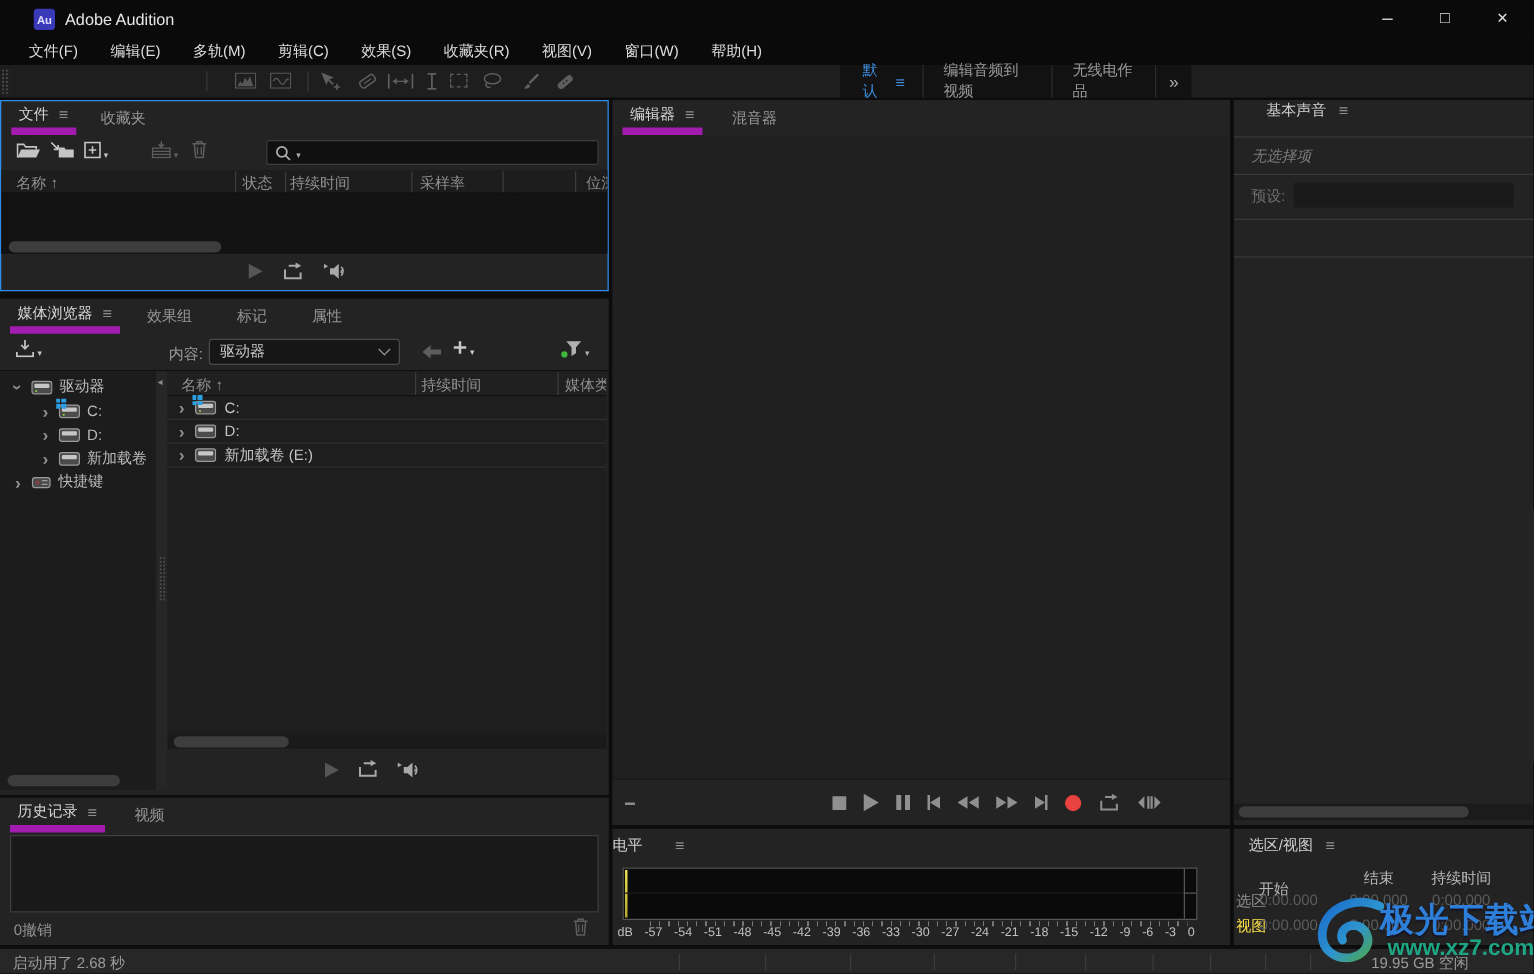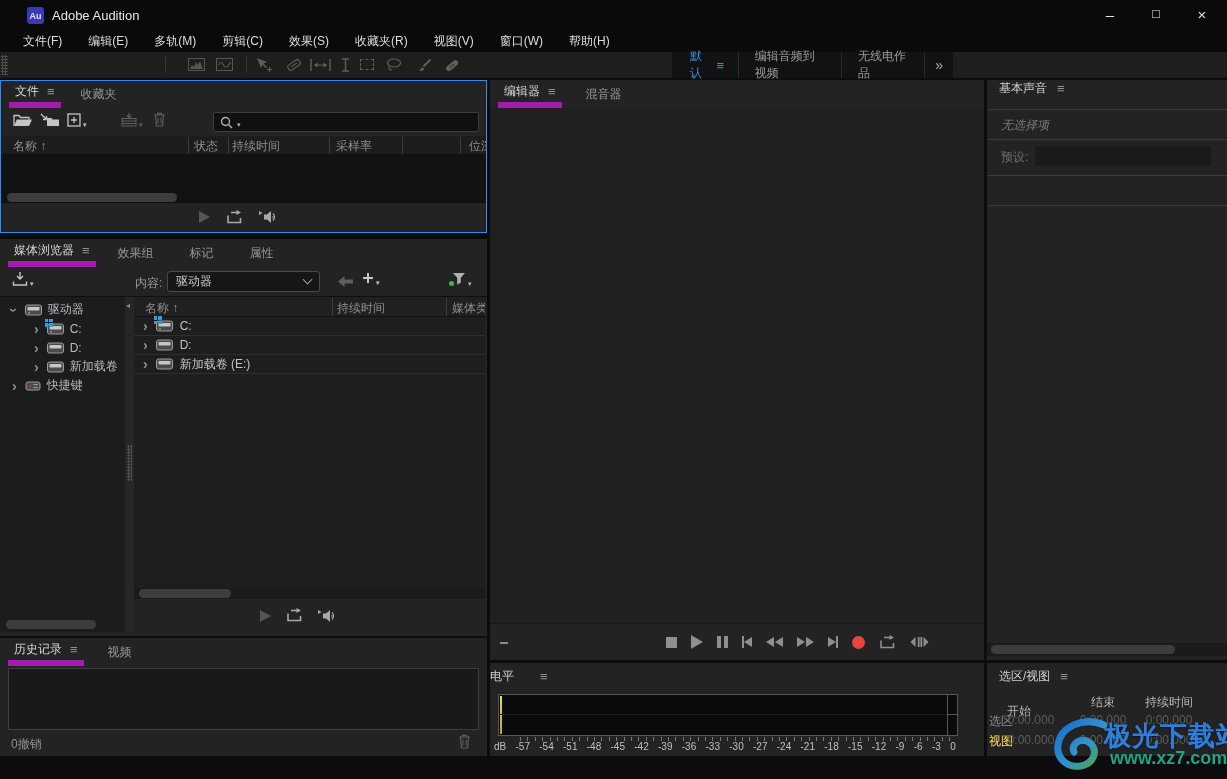--- a/index.html
+++ b/index.html
@@ -563,21 +563,21 @@
       <span>-15</span>
         <span>-12</span>
       <span>-9</span>
         <span>-6</span>
       <span>-3</span>
         <span>0</span>
     </div>
   </div>
 
   <div class="panel" style="left:987px;top:80px;width:240px;height:580px">
-    <div class="row" style="height:16px;padding-left:12px;gap:10px">
+    <div class="row" style="height:16px;padding-left:26px;gap:10px">
       <span style="color:#d0d0d0">基本声音</span>
       <span class="hamb">≡</span>
     </div>
     <div class="abs" style="left:0;top:29px;width:240px;height:1px;background:#3a3a3a"></div>
     <span class="abs" style="left:14px;top:37px;font-style:italic;color:#7a7a7a">无选择项</span>
     <div class="abs" style="left:0;top:59px;width:240px;height:1px;background:#3a3a3a"></div>
     <span class="abs" style="left:14px;top:69px;color:#6e6e6e">预设:</span>
     <input class="abs" style="left: 48px; top: 66px; width: 176px; height: 20px; background: rgb(26, 26, 26); border: none; border-radius: 2px; outline: none; color: rgb(136, 136, 136);" value="">
     <div class="abs" style="left:0;top:95px;width:240px;height:1px;background:#3a3a3a"></div>
     <div class="abs" style="left:0;top:125px;width:240px;height:1px;background:#3a3a3a"></div>
@@ -601,20 +601,34 @@
       <span class="abs" style="left:152px;top:50px;width:60px;text-align:center;color:#5c5c5c">0:00.000</span>
     </div>
     <div>
       <span class="abs" style="left:2px;top:70px;color:#fde047">视图</span>
       <span class="abs" style="left:20px;top:70px;width:48px;text-align:center;color:#5c5c5c">0:00.000</span>
       <span class="abs" style="left:92px;top:70px;width:48px;text-align:center;color:#5c5c5c">0:00.000</span>
       <span class="abs" style="left:152px;top:70px;width:60px;text-align:center;color:#5c5c5c">0:00.000</span>
     </div>
   </div>
 
+  <div class="abs" style="left:0;top:758px;width:1227px;height:21px;background:#272727;border-top:1px solid #060606">
+    <span class="abs" style="left:10px;top:3px;color:#9c9c9c">启动用了 2.68 秒</span>
+    <span class="vsep" style="left:543px;top:4px;height:13px;background:#3b3b3b"></span>
+    <span class="vsep" style="left:612px;top:4px;height:13px;background:#3b3b3b"></span>
+    <span class="vsep" style="left:680px;top:4px;height:13px;background:#3b3b3b"></span>
+    <span class="vsep" style="left:747px;top:4px;height:13px;background:#3b3b3b"></span>
+    <span class="vsep" style="left:812px;top:4px;height:13px;background:#3b3b3b"></span>
+    <span class="vsep" style="left:868px;top:4px;height:13px;background:#3b3b3b"></span>
+    <span class="vsep" style="left:922px;top:4px;height:13px;background:#3b3b3b"></span>
+    <span class="vsep" style="left:968px;top:4px;height:13px;background:#3b3b3b"></span>
+    <span class="vsep" style="left:1012px;top:4px;height:13px;background:#3b3b3b"></span>
+    <span class="vsep" style="left:1048px;top:4px;height:13px;background:#3b3b3b"></span>
+    <span class="abs" style="left:1097px;top:3px;color:#9c9c9c">19.95 GB 空闲</span>
+  </div>
 
   <div class="abs" style="left:1040px;top:690px;width:187px;height:89px;pointer-events:none;z-index:50">
     <span class="abs" style="left:10px;top:28px;display:flex;opacity:.95">
       <svg width="72" height="52" viewBox="0 0 72 52">
         <defs>
           <linearGradient id="wg" x1="0" y1="0" x2="1" y2="1">
             <stop offset="0" stop-color="#1a6fd4"></stop>
               <stop offset="0.55" stop-color="#2f9bd8"></stop>
               <stop offset="1" stop-color="#57b336"></stop>
           </linearGradient>

